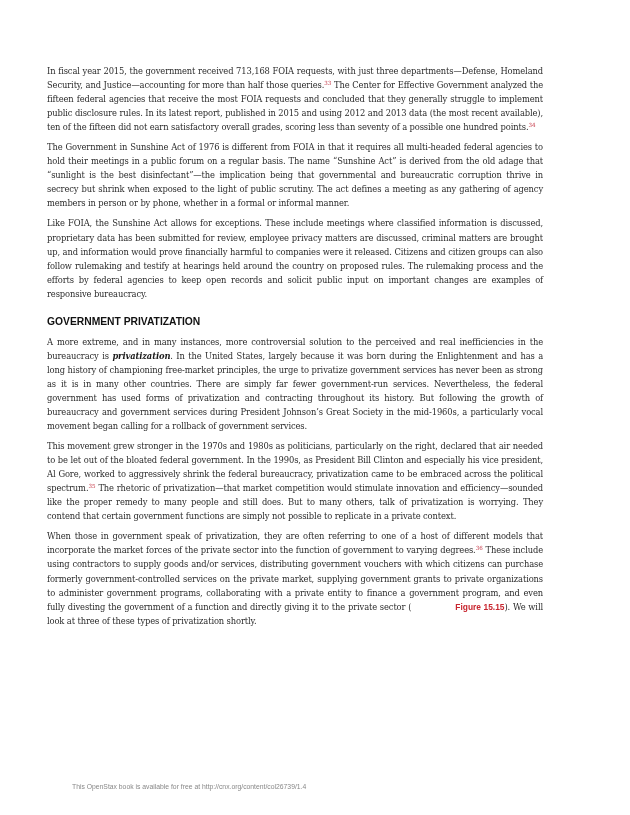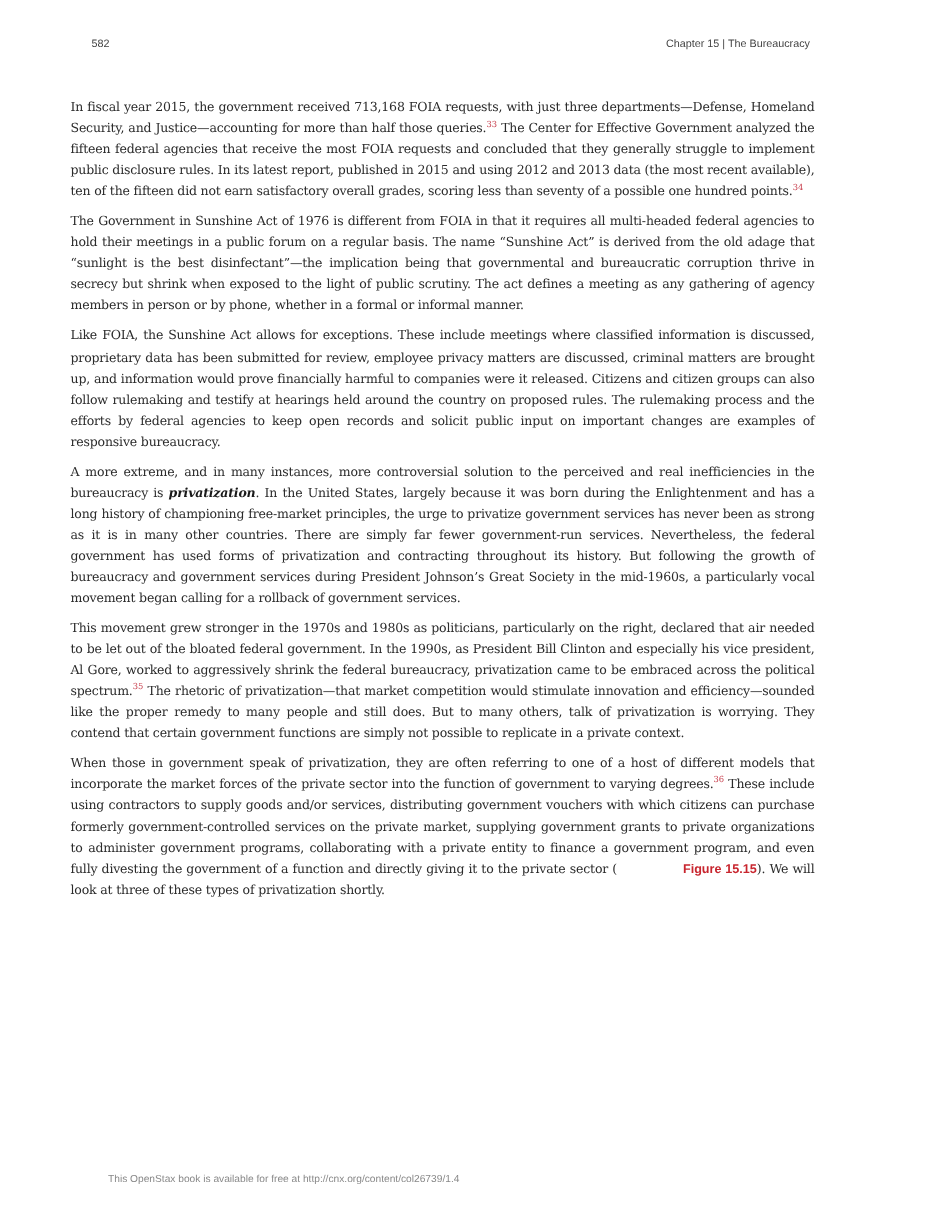--- a/index.html
+++ b/index.html
@@ -20,33 +20,30 @@
     a.figref { font-family: "Liberation Sans", sans-serif; font-weight: bold; color: #c8262f;
       text-decoration: none; font-size: 8.4px; letter-spacing: 0; padding-left: 44px; }
     .footer { position: absolute; left: 72px; top: 783px; font-family: "Liberation Sans", sans-serif;
       font-size: 6.8px; color: #888; }
   </style>
 </head>
 <body>
 
 <div class="page">
 
-  <div class="header">
-    <span class="left">582</span>
-    <span class="right">Chapter 15 | The Bureaucracy</span>
-  </div>
 
   <div class="content">
 
     <p><span>In fiscal year 2015, the government received 713,168 FOIA requests, with just three departments—Defense, Homeland Security, and Justice—accounting for more than half those queries.</span><sup class="fn">33</sup><span> The Center for Effective Government analyzed the fifteen federal agencies that receive the most FOIA requests and concluded that they generally struggle to implement public disclosure rules. In its latest report, published in 2015 and using 2012 and 2013 data (the most recent available), ten of the fifteen did not earn satisfactory overall grades, scoring less than seventy of a possible one hundred points.</span><sup class="fn">34</sup></p>
 
     <p>The Government in Sunshine Act of 1976 is different from FOIA in that it requires all multi-headed federal agencies to hold their meetings in a public forum on a regular basis. The name “Sunshine Act” is derived from the old adage that “sunlight is the best disinfectant”—the implication being that governmental and bureaucratic corruption thrive in secrecy but shrink when exposed to the light of public scrutiny. The act defines a meeting as any gathering of agency members in person or by phone, whether in a formal or informal manner.</p>
 
     <p>Like FOIA, the Sunshine Act allows for exceptions. These include meetings where classified information is discussed, proprietary data has been submitted for review, employee privacy matters are discussed, criminal matters are brought up, and information would prove financially harmful to companies were it released. Citizens and citizen groups can also follow rulemaking and testify at hearings held around the country on proposed rules. The rulemaking process and the efforts by federal agencies to keep open records and solicit public input on important changes are examples of responsive bureaucracy.</p>
 
+    <h2 class="section">GOVERNMENT PRIVATIZATION</h2>
 
     <p><span>A more extreme, and in many instances, more controversial solution to the perceived and real inefficiencies in the bureaucracy is </span><b class="term">privatization</b><span>. In the United States, largely because it was born during the Enlightenment and has a long history of championing free-market principles, the urge to privatize government services has never been as strong as it is in many other countries. There are simply far fewer government-run services. Nevertheless, the federal government has used forms of privatization and contracting throughout its history. But following the growth of bureaucracy and government services during President Johnson’s Great Society in the mid-1960s, a particularly vocal movement began calling for a rollback of government services.</span></p>
 
     <p><span>This movement grew stronger in the 1970s and 1980s as politicians, particularly on the right, declared that air needed to be let out of the bloated federal government. In the 1990s, as President Bill Clinton and especially his vice president, Al Gore, worked to aggressively shrink the federal bureaucracy, privatization came to be embraced across the political spectrum.</span><sup class="fn">35</sup><span> The rhetoric of privatization—that market competition would stimulate innovation and efficiency—sounded like the proper remedy to many people and still does. But to many others, talk of privatization is worrying. They contend that certain government functions are simply not possible to replicate in a private context.</span></p>
 
     <p><span>When those in government speak of privatization, they are often referring to one of a host of different models that incorporate the market forces of the private sector into the function of government to varying degrees.</span><sup class="fn">36</sup><span> These include using contractors to supply goods and/or services, distributing government vouchers with which citizens can purchase formerly government-controlled services on the private market, supplying government grants to private organizations to administer government programs, collaborating with a private entity to finance a government program, and even fully divesting the government of a function and directly giving it to the private sector (</span><a class="figref" href="#">Figure 15.15</a><span>). We will look at three of these types of privatization shortly.</span></p>
 
   </div>
 
   <div class="footer">This OpenStax book is available for free at http://cnx.org/content/col26739/1.4</div>

